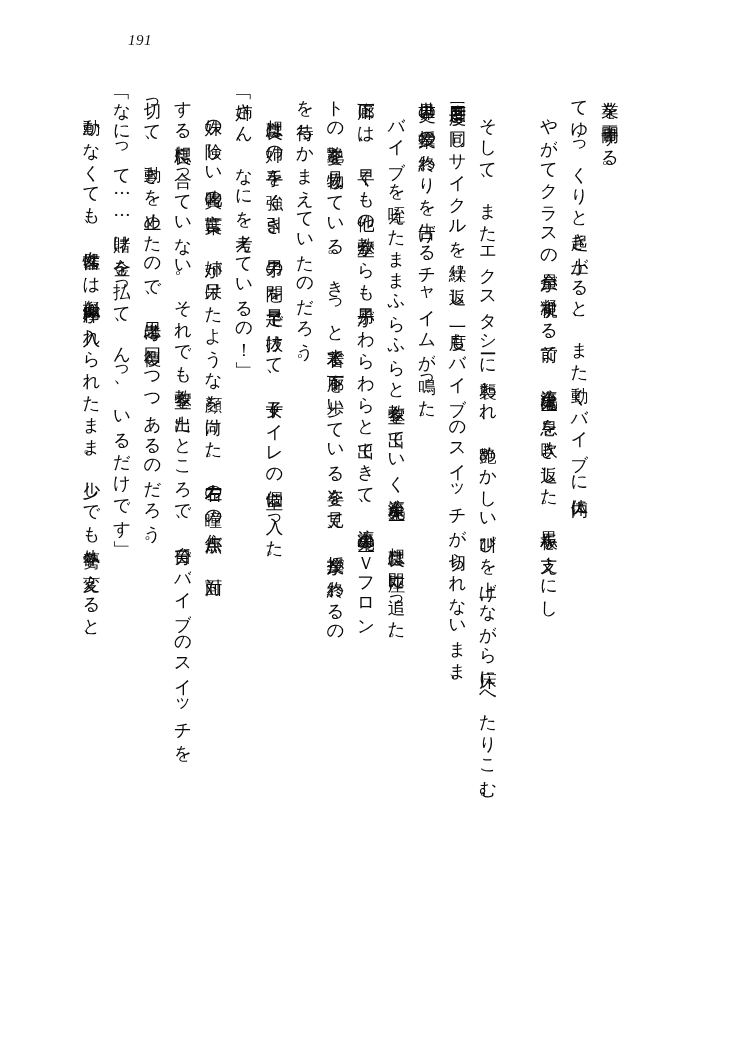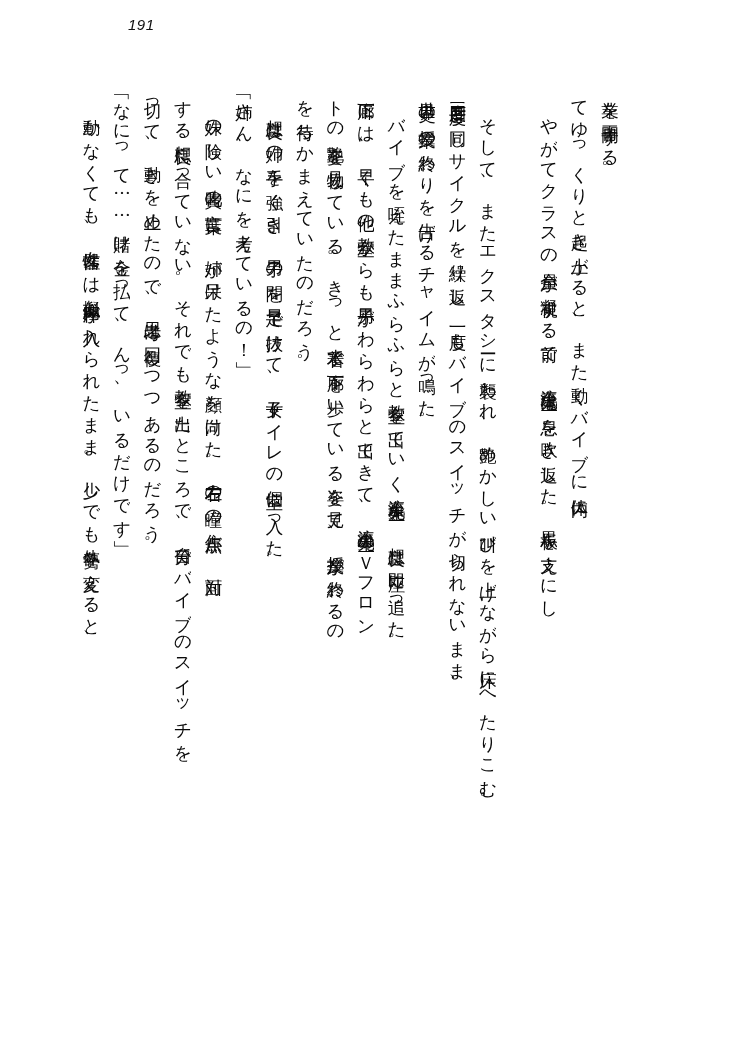--- a/index.html
+++ b/index.html
@@ -15,23 +15,23 @@
     color: #000000;
   }
   .page {
     position: relative;
     width: 736px;
     height: 1037px;
     background: #ffffff;
   }
   .page-number {
     position: absolute;
-    top: 16px;
+    top: 32px;
     left: 128px;
-    font-family: Liberation Sans, sans-serif;
+    font-family: Liberation Serif, serif;
     font-style: italic;
     font-size: 15px;
     letter-spacing: 0.5px;
     color: #111;
     text-align: right;
   }
   .text-body {
     position: absolute;
     top: 88px;
     right: 118px;

